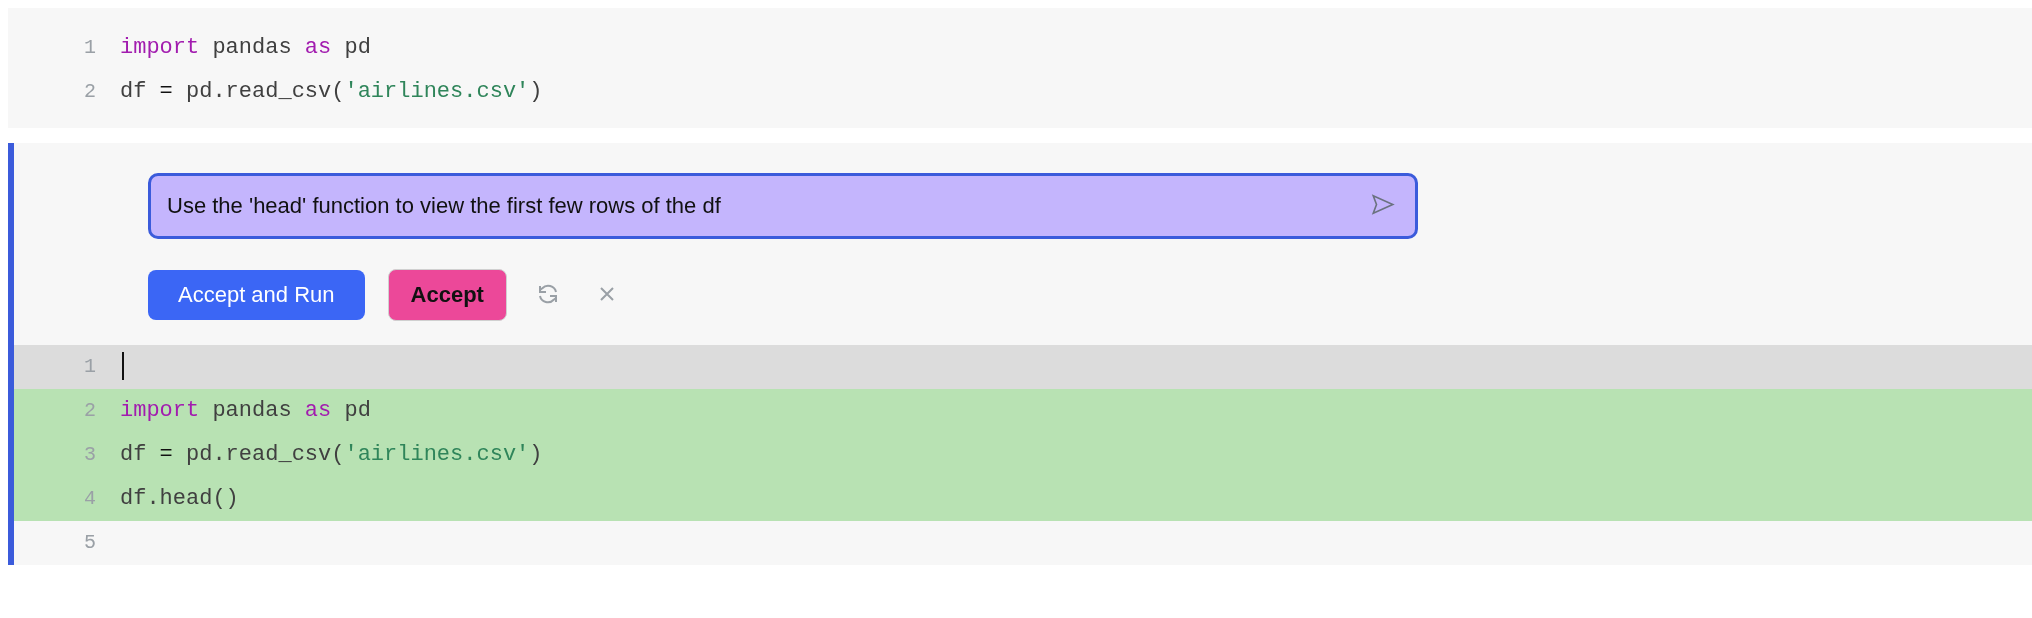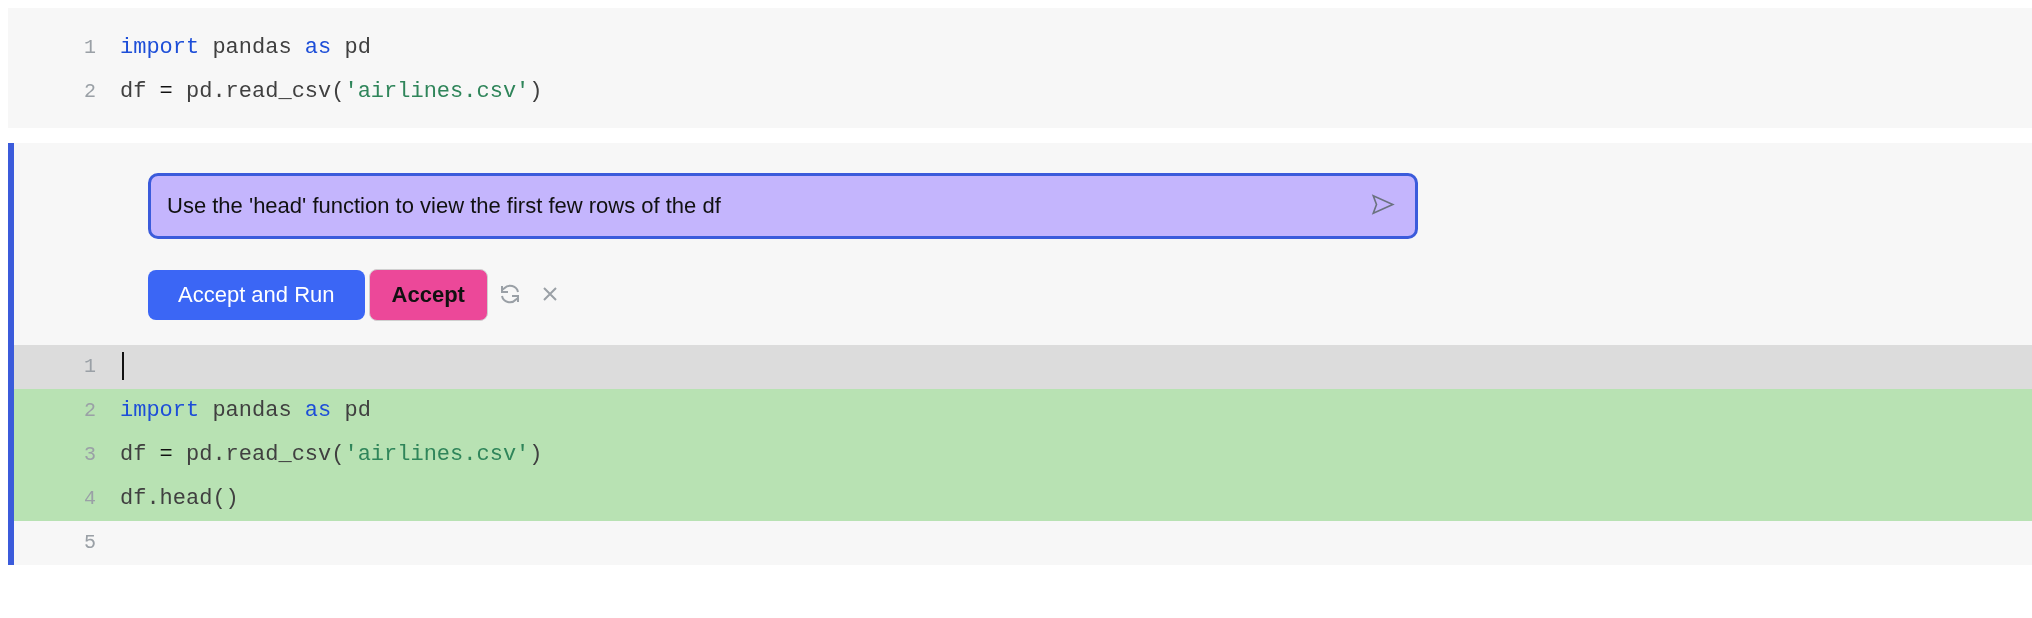--- a/index.html
+++ b/index.html
@@ -33,21 +33,21 @@
   line-height: 44px;
   user-select: none;
 }
 .code-body {
   flex: 1;
   font-size: 22px;
   line-height: 44px;
   white-space: pre;
   color: #111;
 }
-.tok-kw { color: #1d4ed8; }
+.tok-kw { color: #a21caf; }
 .tok-id { color: #404040; }
 .tok-str { color: #2f855a; font-family: Liberation Mono, monospace; }
 .tok-op { color: #111; }
 
 
 .prompt-panel {
   margin-top: 8px;
   background: #f7f7f7;
   border-top: 7px solid #ffffff;
   padding: 30px 24px 24px 140px;
@@ -88,21 +88,21 @@
   padding: 4px;
   display: flex;
   align-items: center;
   justify-content: center;
 }
 .send-btn svg { width: 26px; height: 26px; stroke: #6b7280; fill: none; stroke-width: 1.5; }
 
 .btn-row {
   display: flex;
   align-items: center;
-  gap: 4px;
+  gap: 23px;
 }
 .btn-primary {
   background: #3b66f5;
   color: #fff;
   border: none;
   border-radius: 8px;
   height: 50px;
   padding: 0 30px;
   font-size: 22px;
   cursor: pointer;

